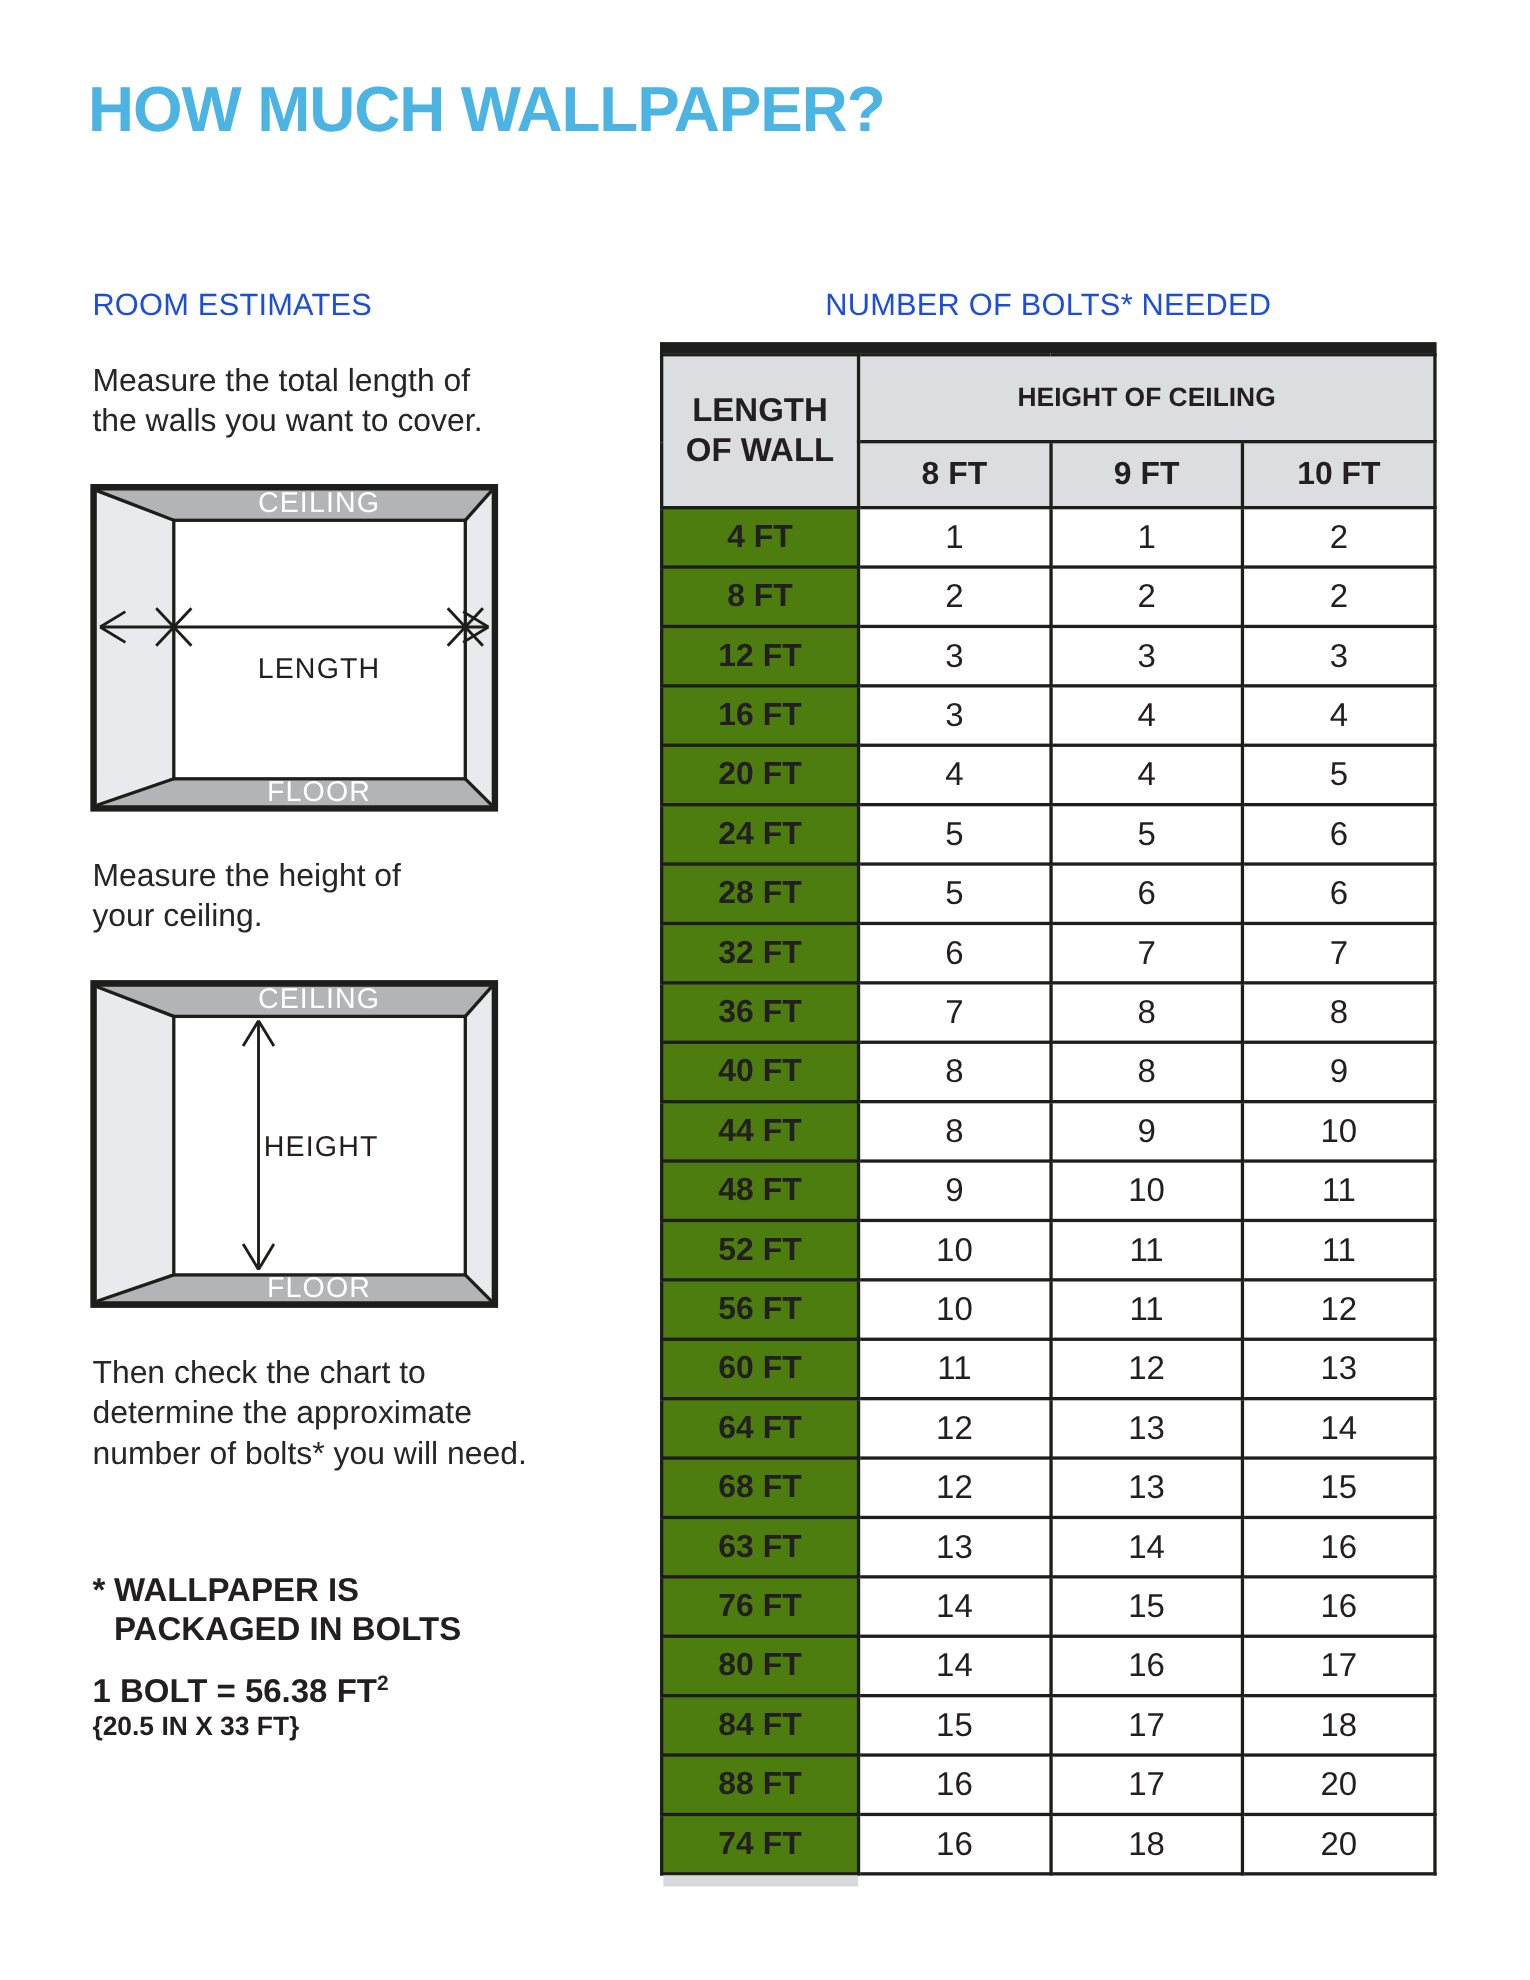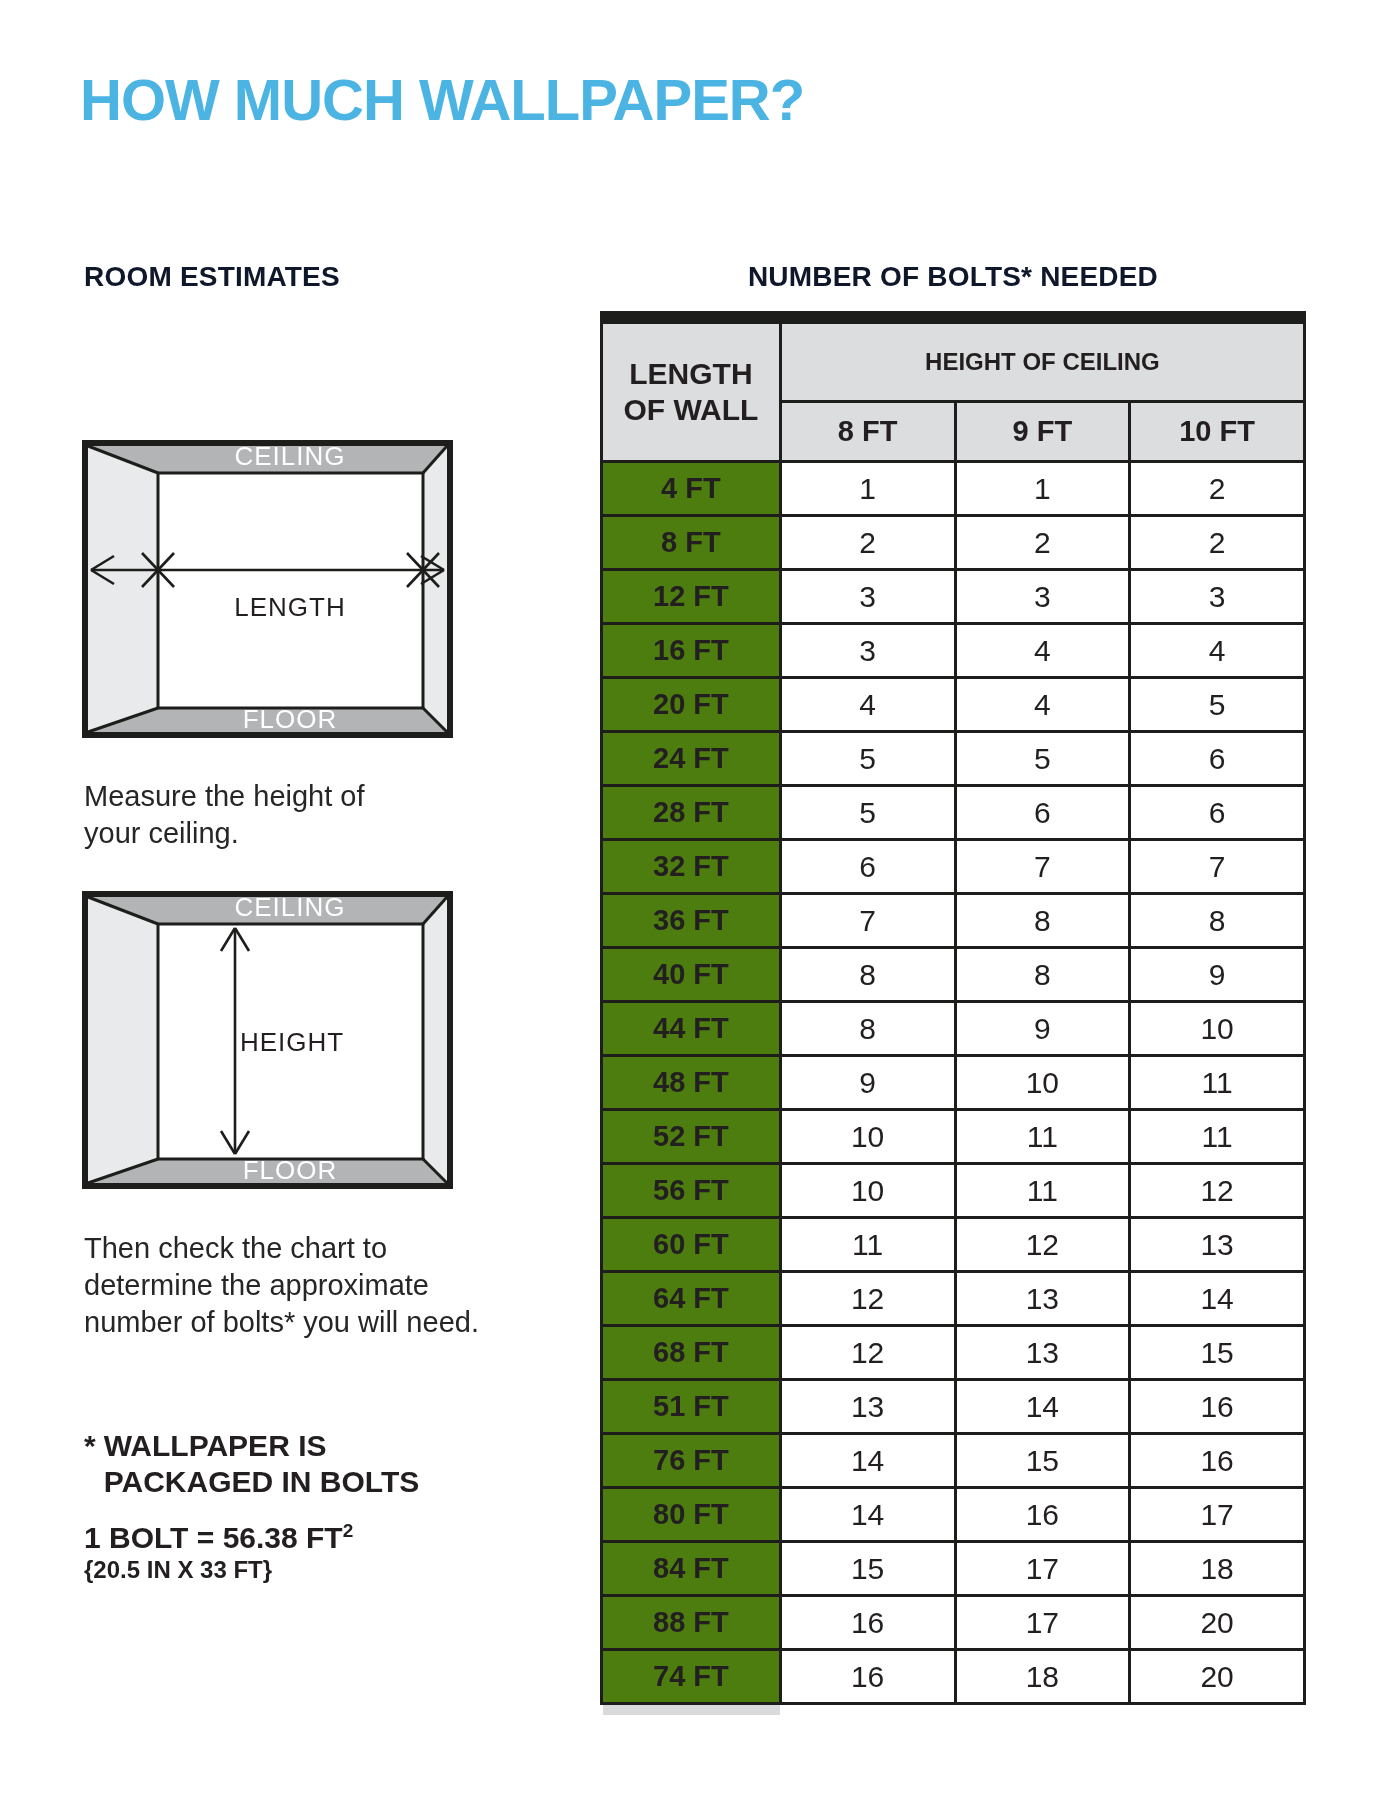--- a/index.html
+++ b/index.html
@@ -11,21 +11,21 @@
     color:#231F20;
     overflow:hidden;
   }
   .abs{position:absolute;}
   .title{
     left:80px;top:66px;
     font-size:58px;font-weight:bold;letter-spacing:-1px;
     color:#4CB4E3;
   }
   .section-head{
-    font-size:28px;font-weight:bold;color:#0f172a;letter-spacing:0.2px;
+    font-size:28px;font-weight:normal;color:#1d4ed8;letter-spacing:0.2px;
   }
   .room-head{left:84px;top:261px;}
   .bolts-head{left:600px;top:261px;width:706px;text-align:center;}
   .para{
     left:84px;
     font-size:29px;line-height:37px;color:#262626;
     white-space:pre-line;
   }
   .note{
     left:84px;top:1428px;
@@ -84,20 +84,22 @@
 </style>
 </head>
 <body>
 
 <div class="page">
 
   <div class="abs title">HOW MUCH WALLPAPER?</div>
 
   <div class="abs section-head room-head">ROOM ESTIMATES</div>
 
+  <div class="abs para" style="top:328px;">Measure the total length of
+the walls you want to cover.</div>
 
   <svg class="abs" style="left:82px;top:440px;" width="371" height="298" viewBox="0 0 371 298">
     <rect x="0" y="0" width="371" height="298" fill="#1D1D1B"></rect>
     <polygon points="6,6 365,6 341,33 76,33" fill="#B2B4B6"></polygon>
     <polygon points="6,292 365,292 341,268 76,268" fill="#B2B4B6"></polygon>
     <polygon points="6,6 76,33 76,268 6,292" fill="#E9EAEB"></polygon>
     <polygon points="365,6 341,33 341,268 365,292" fill="#E9EAEB"></polygon>
     <rect x="76" y="33" width="265" height="235" fill="#ffffff"></rect>
     <g stroke="#1D1D1B" stroke-width="3" fill="none">
       <rect x="76" y="33" width="265" height="235"></rect>
@@ -284,21 +286,21 @@
     <td class="bolt-val">13</td>
     <td class="bolt-val">14</td>
   </tr>
           <tr>
     <th class="row-label">68 FT</th>
     <td class="bolt-val">12</td>
     <td class="bolt-val">13</td>
     <td class="bolt-val">15</td>
   </tr>
           <tr>
-    <th class="row-label">51 FT</th>
+    <th class="row-label">63 FT</th>
     <td class="bolt-val">13</td>
     <td class="bolt-val">14</td>
     <td class="bolt-val">16</td>
   </tr>
           <tr>
     <th class="row-label">76 FT</th>
     <td class="bolt-val">14</td>
     <td class="bolt-val">15</td>
     <td class="bolt-val">16</td>
   </tr>

